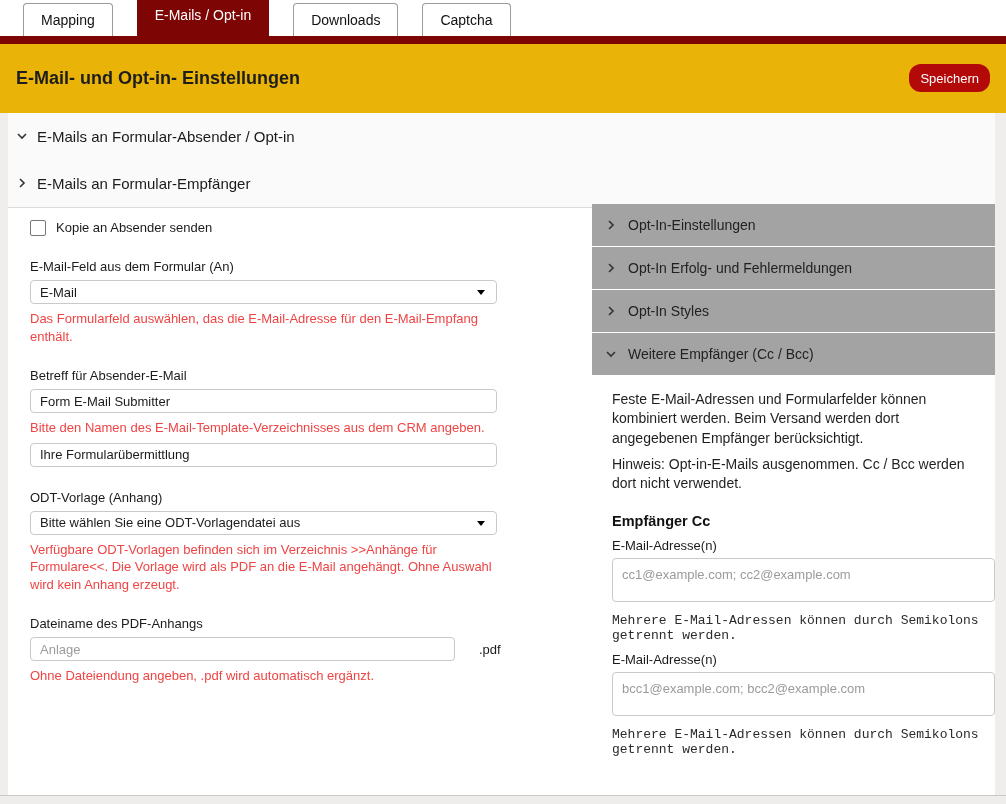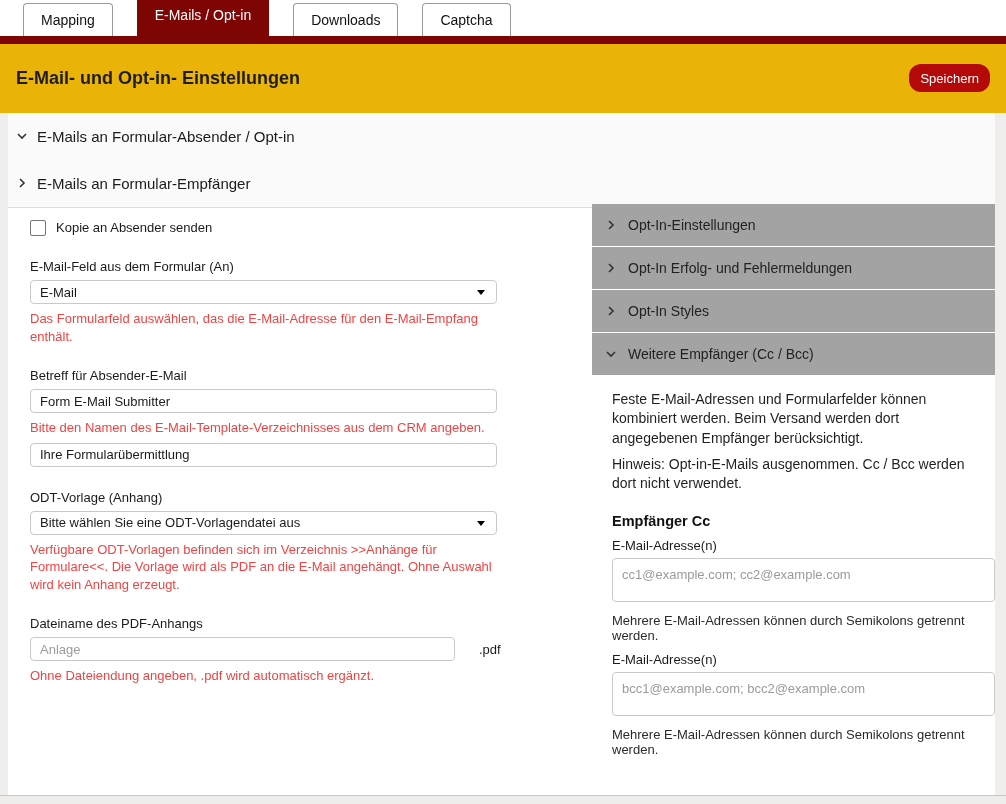--- a/index.html
+++ b/index.html
@@ -74,21 +74,21 @@
   .acc-body { padding:14px 0 0 20px; }
   .intro { font-size:14px; color:#1f1f1f; line-height:1.38; width:372px; }
   .intro + .intro { margin-top:7px; }
   .sub-head { font-size:14.5px; font-weight:bold; color:#111; margin-top:19px; }
   .mini-label { font-size:13px; color:#1b1b1b; margin-top:9px; }
   textarea.txa {
     margin-top:5px; width:383px; height:44px; resize:none;
     border:1px solid #c9c9c9; border-radius:4px; font-size:13px; color:#1b1b1b;
     padding:8px 9px; font-family:inherit; background:#fff;
   }
-  .mini-help { font-size:13px; color:#2a2a2a; margin-top:7px; }
+  .mini-help { font-size:13px; color:#2a2a2a; margin-top:7px;font-family:Liberation Mono, monospace; }
 </style>
 </head>
 <body>
 
 <div class="tabbar-bg"></div>
 <div class="maroon-bar"></div>
 
 <nav class="tabbar">
   <div class="tab">Mapping</div>
   <div class="tab active">E-Mails / Opt-in</div>

